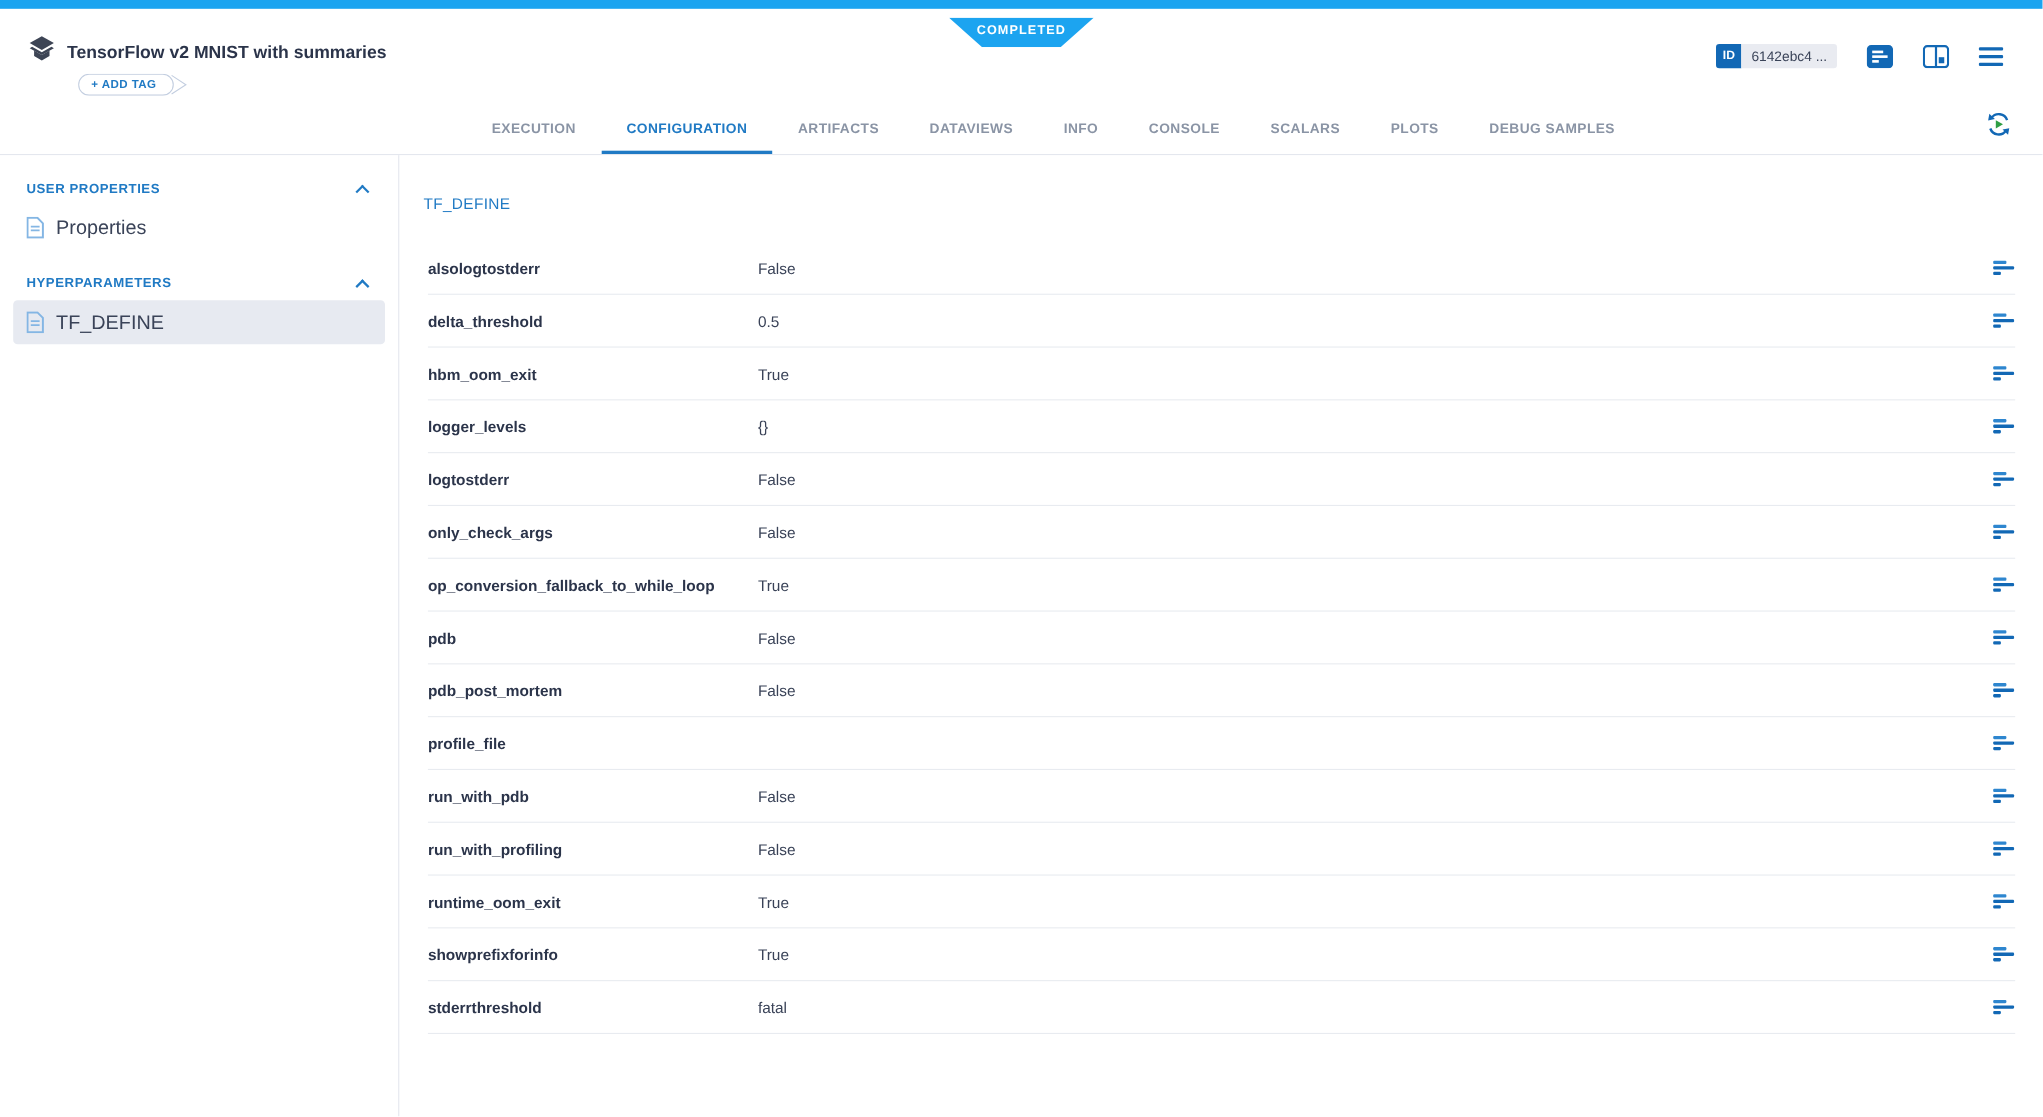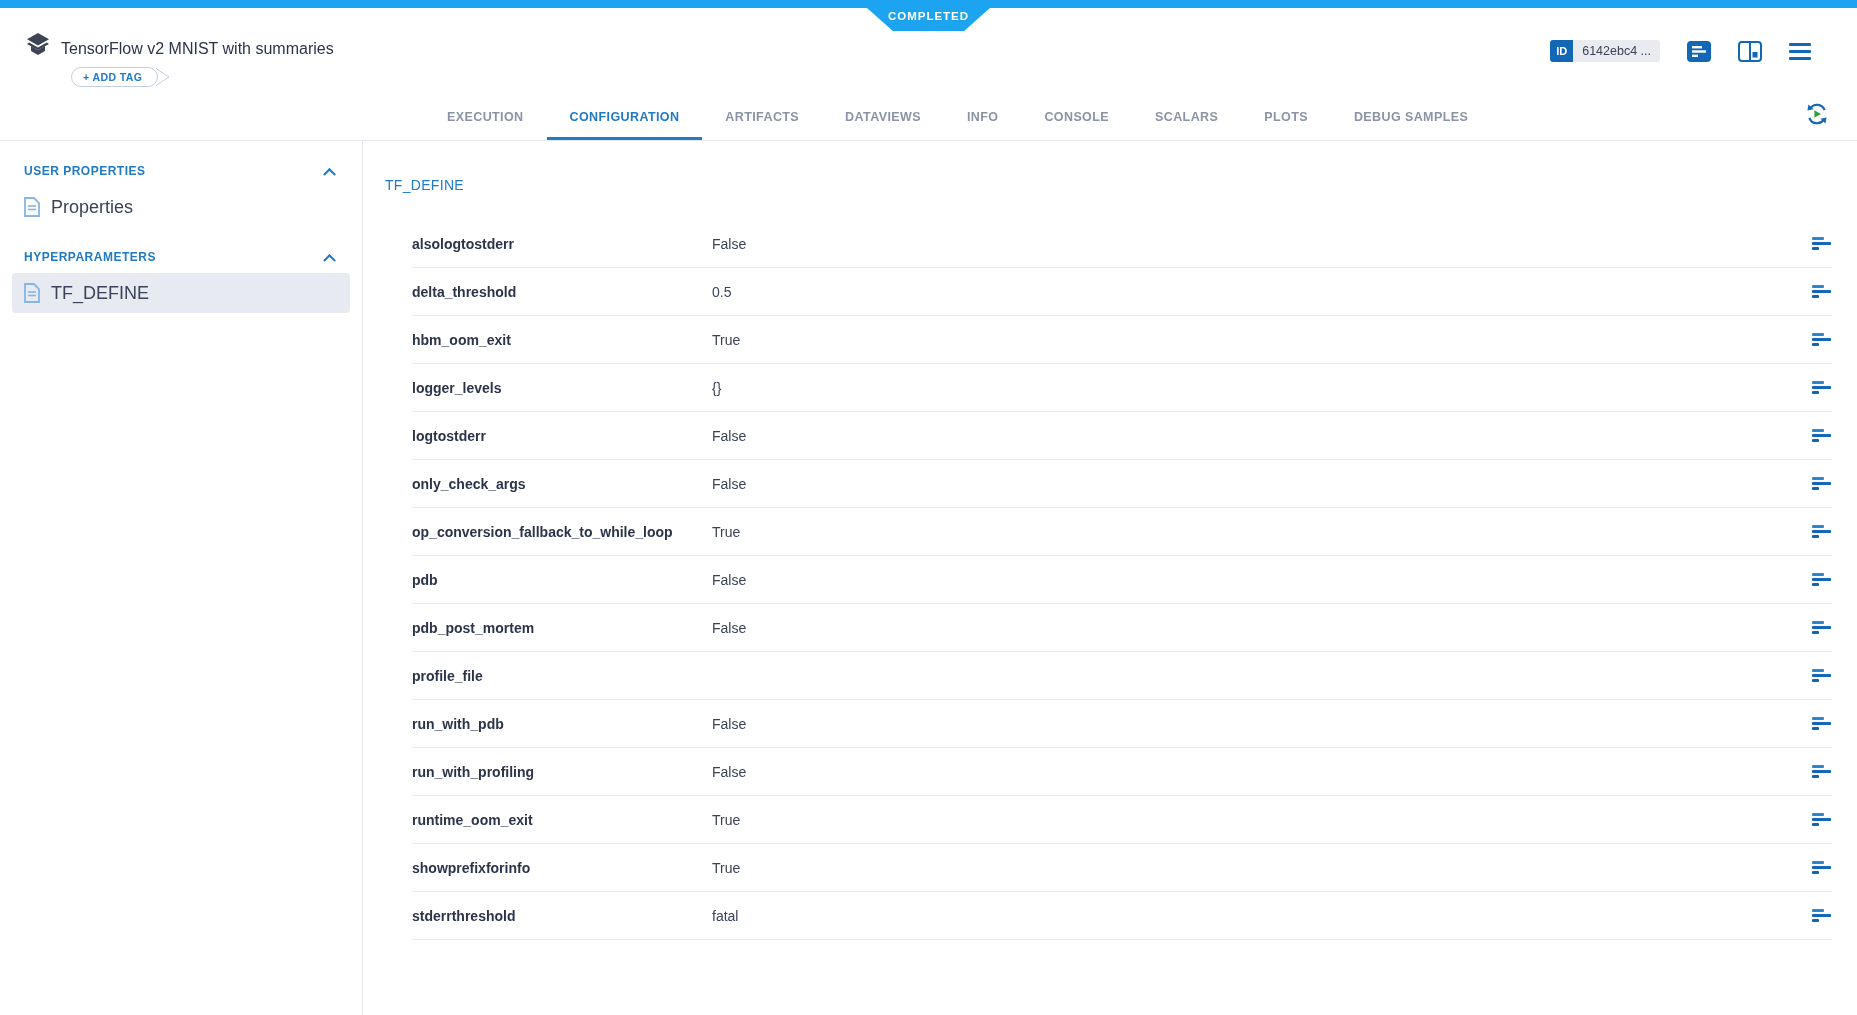--- a/index.html
+++ b/index.html
@@ -2,37 +2,37 @@
 <html style="--azure: #1ca4f0; --link: #207ac4; --darkblue: #1268b5; --text: #3a4358; --textstrong: #2b344a; --muted: #8a94a5; --border: #e4e7ee; --rowborder: #e8ebf0; --chip: #e9ebf1; --selected: #e7eaf1; --green: #2f9e44; --docicon: #84b6e4; --expicon: #3d4555;"><head>
 <meta charset="utf-8">
 <style>
   * { margin:0; padding:0; box-sizing:border-box; }
   html,body { width:1857px; height:1015px; background:#fff;
     font-family:"Liberation Sans", sans-serif; overflow:hidden; }
   .screen { position:relative; width:1857px; height:1015px; background:#fff; }
 
   
   .topbar { position:absolute; top:0; left:0; width:100%; height:8px; background:var(--azure); z-index:5; }
-  .status-badge { position:absolute; top:4px; left:50%; transform:translateX(-50%);
+  .status-badge { position:absolute; top:16px; left:50%; transform:translateX(-50%);
     width:132px; height:27px; background:var(--azure); z-index:6;
     clip-path:polygon(0 0,100% 0,77% 100%,23% 100%);
     display:flex; align-items:center; justify-content:center;
     color:#fff; font-size:11.5px; font-weight:700; letter-spacing:1px; padding-bottom:3px; }
 
   
   header { position:absolute; top:8px; left:0; width:100%; height:133px;
     background:#fff; border-bottom:1px solid var(--border); z-index:2; }
   .exp-icon { position:absolute; left:26px; top:24px; }
-  .exp-title { position:absolute; left:61px; top:32px; font-size:16px; font-weight:400; color:var(--textstrong); cursor:text; }
+  .exp-title { position:absolute; left:61px; top:32px; font-size:16px; font-weight:700; color:var(--textstrong); cursor:text; }
   .add-tag { position:absolute; left:71px; top:59px; width:112px; height:20px; cursor:pointer; }
   .add-tag svg { position:absolute; left:0; top:0; }
   .add-tag .lbl { position:absolute; left:12px; top:4px; font-size:10.5px; font-weight:700;
     color:var(--link); letter-spacing:.4px; white-space:nowrap; }
 
-  .header-right { position:absolute; right:46px; top:32px; display:flex; align-items:center; gap:27px; }
+  .header-right { position:absolute; right:36px; top:32px; display:flex; align-items:center; gap:27px; }
   .id-chip { display:flex; align-items:stretch; font-size:12.5px; cursor:pointer; }
   .id-box { background:var(--darkblue); color:#fff; font-weight:700; font-size:11px;
     padding:4px 6px; border-radius:3px 0 0 3px; display:flex; align-items:center; }
   .id-val { background:var(--chip); color:var(--text); padding:4px 9px; border-radius:0 3px 3px 0;
     display:flex; align-items:center; white-space:nowrap; }
   .hicon { cursor:pointer; display:flex; align-items:center; }
   .menu-icon { display:flex; flex-direction:column; gap:4px; cursor:pointer; }
   .menu-icon span { display:block; width:22px; height:3px; background:var(--darkblue); border-radius:1px; }
 
   
@@ -51,21 +51,21 @@
     padding:0 28px 0 24px; height:28px; cursor:pointer; }
   .section-title { font-size:12px; font-weight:700; color:var(--link); letter-spacing:.5px; }
   .chev { width:9px; height:9px; border-left:2.5px solid var(--link); border-top:2.5px solid var(--link);
     transform:rotate(45deg) translate(2px,2px); }
   .side-item { display:flex; align-items:center; gap:11px; height:40px; margin:2px 12px 0 12px;
     padding:0 12px; border-radius:4px; font-size:18px; color:var(--text); cursor:pointer; }
   .side-item.selected { background:var(--selected); }
 
   main { flex:1; padding-top:36px; }
   .section-heading { margin-left:22px; font-size:14px; font-weight:500; color:var(--link); letter-spacing:.3px; }
-  .param-table { margin:27px 25px 0 49px; }
+  .param-table { margin:27px 25px 0 26px; }
   .param-row { display:flex; align-items:center; height:48px; border-bottom:1px solid var(--rowborder); }
   .p-name { width:300px; font-size:14px; font-weight:700; color:var(--textstrong); }
   .p-value { flex:1; font-size:14px; color:var(--text); }
   .row-icon { width:20px; display:flex; flex-direction:column; gap:2.5px; cursor:pointer; padding:3px 0; }
   .row-icon span { display:block; height:2.5px; background:var(--darkblue); border-radius:1px; }
   .row-icon span:nth-child(1){ width:12px; background:#2e86cf; }
   .row-icon span:nth-child(2){ width:19px; }
   .row-icon span:nth-child(3){ width:7px; }
 </style>
 </head>

